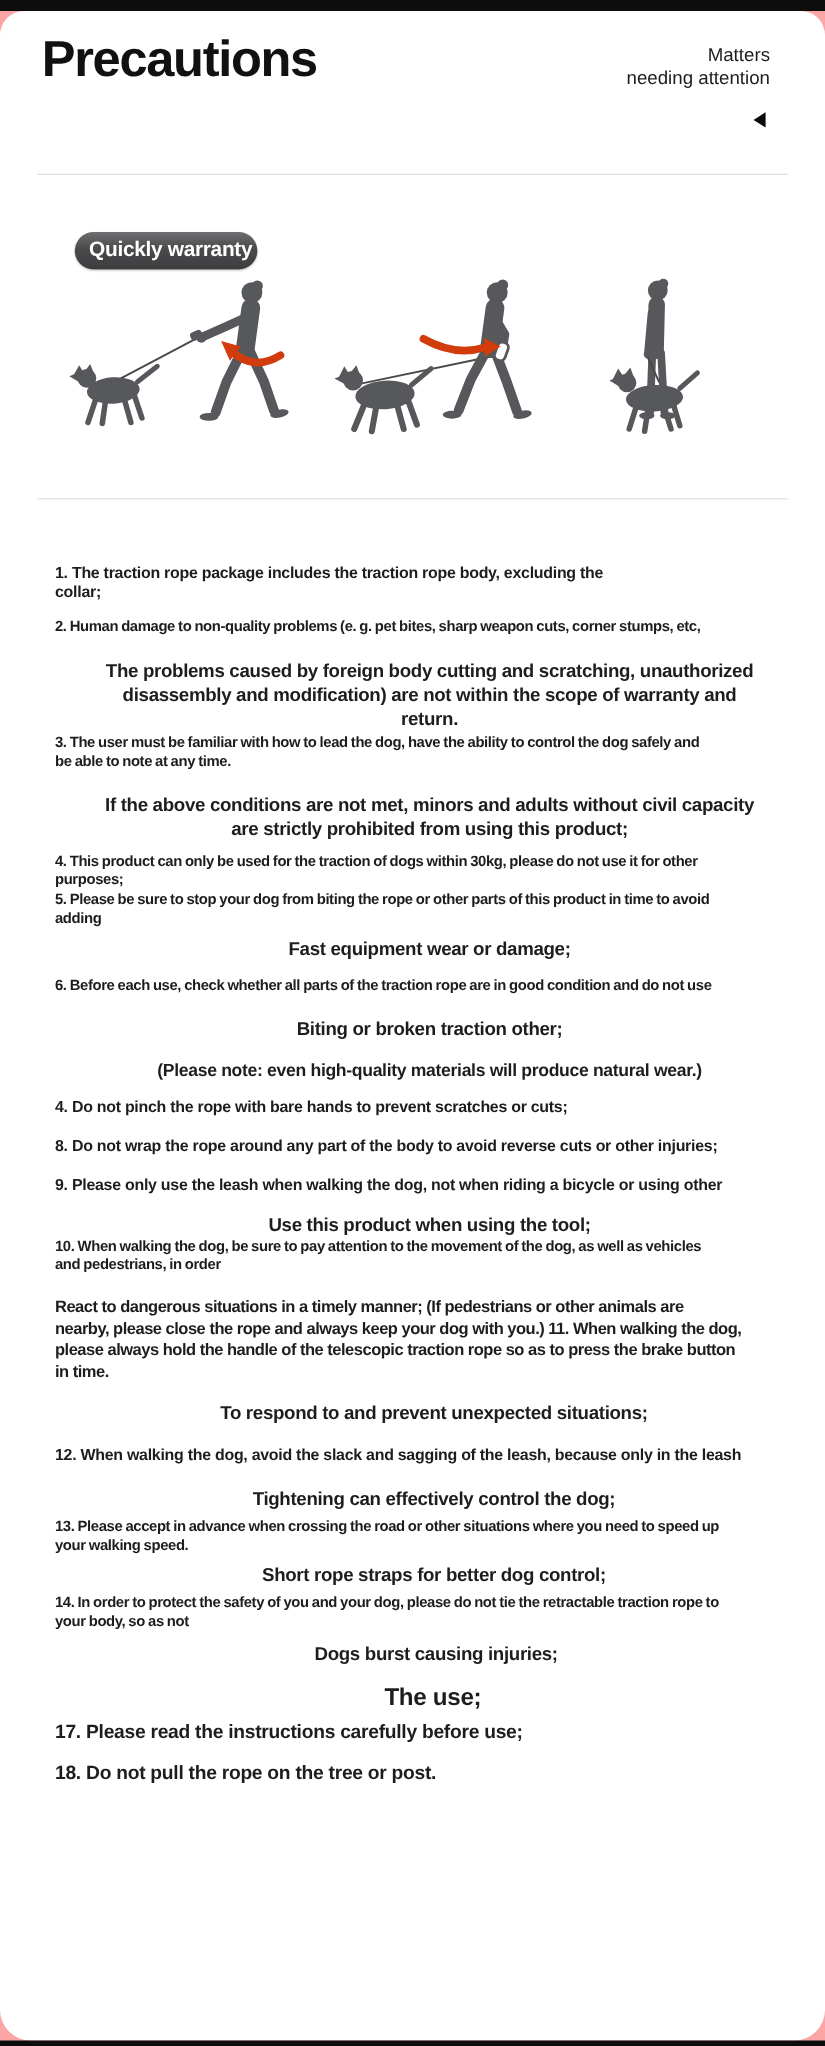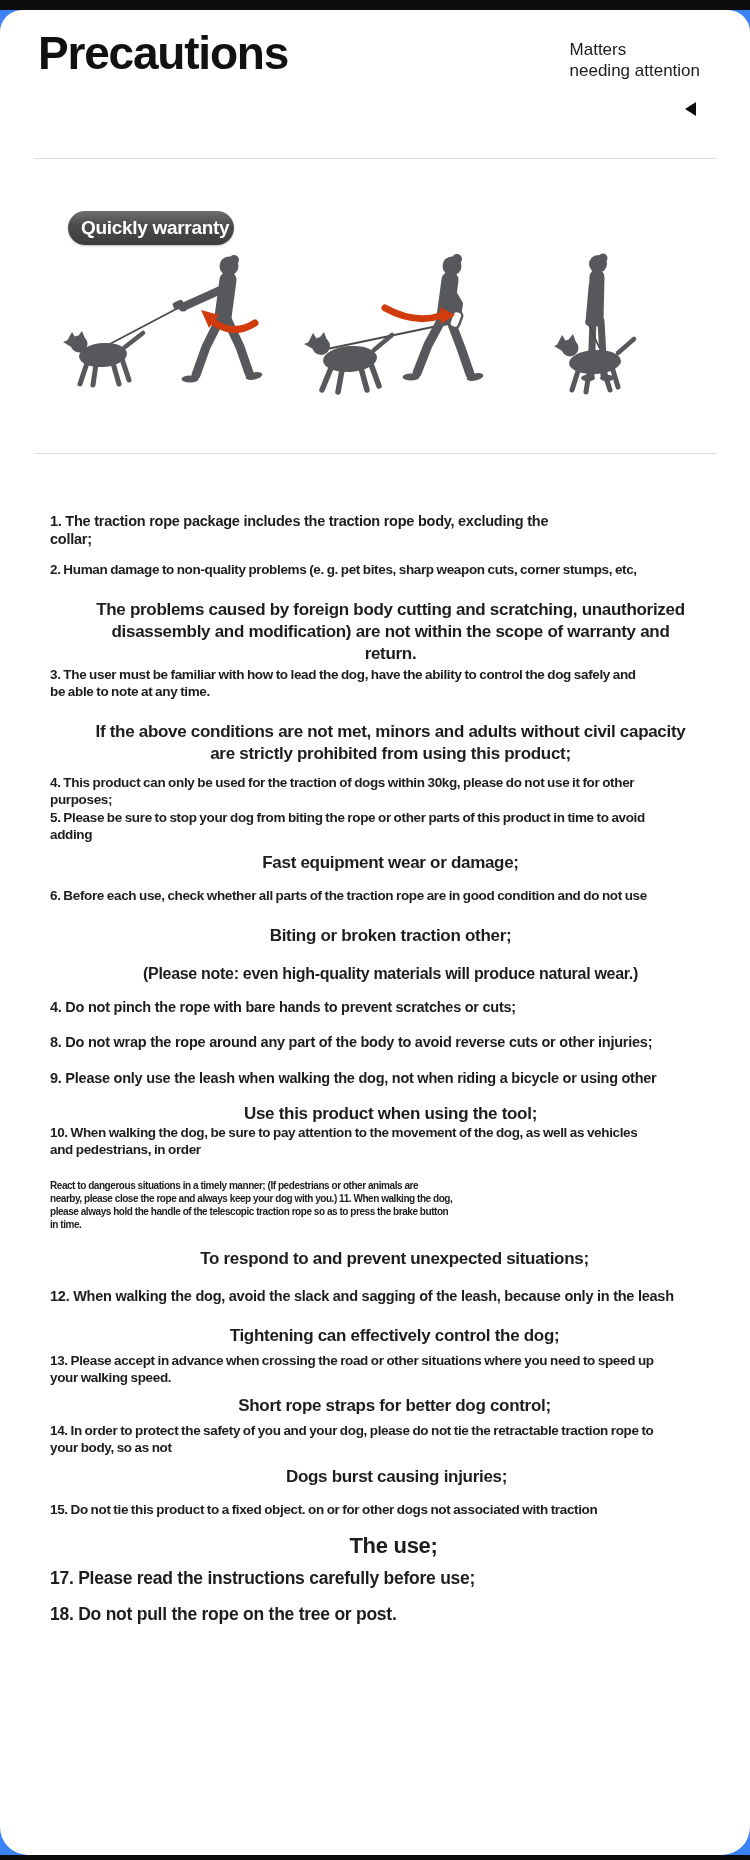--- a/index.html
+++ b/index.html
@@ -1,25 +1,25 @@
 <!DOCTYPE html>
 <html><head>
 <meta charset="utf-8">
 <style>
   html,body{margin:0;padding:0;}
   body{width:750px;background:#eef3f8;font-family:"Liberation Sans",sans-serif;}
-  .page{position:relative;width:750px;height:1860px;background:#3b82f6;overflow:hidden;}
+  .page{position:relative;width:750px;height:1860px;background:#fca5a5;overflow:hidden;}
   .bar-top{position:absolute;top:0;left:0;right:0;height:10px;background:#0d0d0d;z-index:3;}
   .bar-bottom{position:absolute;bottom:0;left:0;right:0;height:5px;background:#0d0d0d;z-index:3;}
   .card{position:absolute;top:10px;bottom:5px;left:0;right:0;background:#ffffff;
         border-radius:22px 22px 28px 28px;z-index:1;}
   
   .title{position:absolute;left:38px;top:20px;margin:0;font-size:46px;font-weight:700;
          letter-spacing:-1.2px;color:#111;line-height:1;}
-  .subtitle{position:absolute;right:50px;top:30px;text-align:left;font-size:17px;
+  .subtitle{position:absolute;right:50px;top:30px;text-align:right;font-size:17px;
             font-weight:500;color:#1c1c1c;line-height:1.22;}
   .tri-left{position:absolute;right:54px;top:92px;width:0;height:0;
             border-top:7px solid transparent;border-bottom:7px solid transparent;
             border-right:11px solid #0b0b0b;}
   .divider{position:absolute;left:34px;right:34px;height:1px;background:#dcdcdc;}
   .divider.d1{top:148px;}
   .divider.d2{top:443px;}
   
   .badge{position:absolute;left:68px;top:201px;width:166px;height:34px;border-radius:17px;
          background:linear-gradient(180deg,#6e6e70 0%,#4a4a4c 45%,#3d3d3f 100%);
@@ -33,21 +33,21 @@
            padding:0 33px 0 50px;color:#1d1d1d;letter-spacing:-0.25px;}
   .content p{white-space:pre-line;margin:0;}
   .item{font-size:14.5px;font-weight:700;line-height:1.25;}
   .item.sm{font-size:13.5px;letter-spacing:-0.35px;word-spacing:-0.6px;}
   .item.lg{font-size:17.5px;line-height:1.25;}
   .callout{font-size:17px;font-weight:700;line-height:1.28;letter-spacing:-0.3px;padding-left:14px;text-align:center;}
   .callout.sm{font-size:16px;}
   .callout.ind2{padding-left:22px;}
   .callout.ind3{padding-left:26px;}
   .callout.lg{font-size:22px;line-height:1.25;padding-left:20px;}
-  .bold-block{font-size:10px;font-weight:700;line-height:1.32;letter-spacing:-0.45px;}
+  .bold-block{font-size:15px;font-weight:700;line-height:1.32;letter-spacing:-0.45px;}
 </style>
 </head>
 <body>
 
 <div class="page">
   <div class="bar-top"></div>
 
   <div class="card">
 
     <h1 class="title">Precautions</h1>
@@ -189,21 +189,20 @@
 in time.</p>
       <p class="callout ind2" style="margin-bottom:18px">To respond to and prevent unexpected situations;</p>
       <p class="item" style="margin-bottom:20px">12. When walking the dog, avoid the slack and sagging of the leash, because only in the leash</p>
       <p class="callout ind2" style="margin-bottom:6px">Tightening can effectively control the dog;</p>
       <p class="item sm" style="margin-bottom:8px">13. Please accept in advance when crossing the road or other situations where you need to speed up
 your walking speed.</p>
       <p class="callout ind2" style="margin-bottom:6px">Short rope straps for better dog control;</p>
       <p class="item sm" style="margin-bottom:10px">14. In order to protect the safety of you and your dog, please do not tie the retractable traction rope to
 your body, so as not</p>
       <p class="callout ind3" style="margin-bottom:14px">Dogs burst causing injuries;</p>
-      <p class="item sm" style="margin-bottom:13px">15. Do not tie this product to a fixed object. on or for other dogs not associated with traction</p>
       <p class="callout lg" style="margin-bottom:8px">The use;</p>
       <p class="item lg" style="margin-bottom:15px">17. Please read the instructions carefully before use;</p>
       <p class="item lg" style="margin-bottom:0">18. Do not pull the rope on the tree or post.</p>
     </div>
   </div>
 
   <div class="bar-bottom"></div>
 </div>
 
 </body></html>

